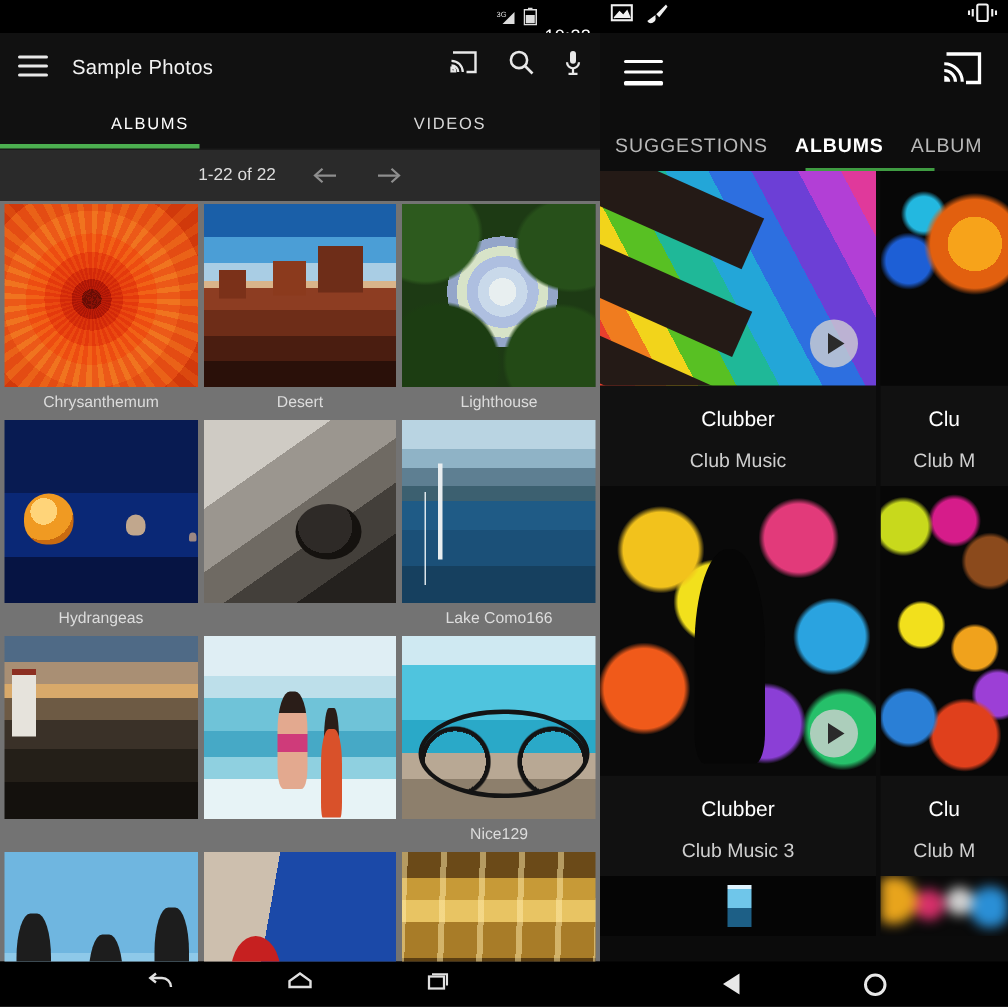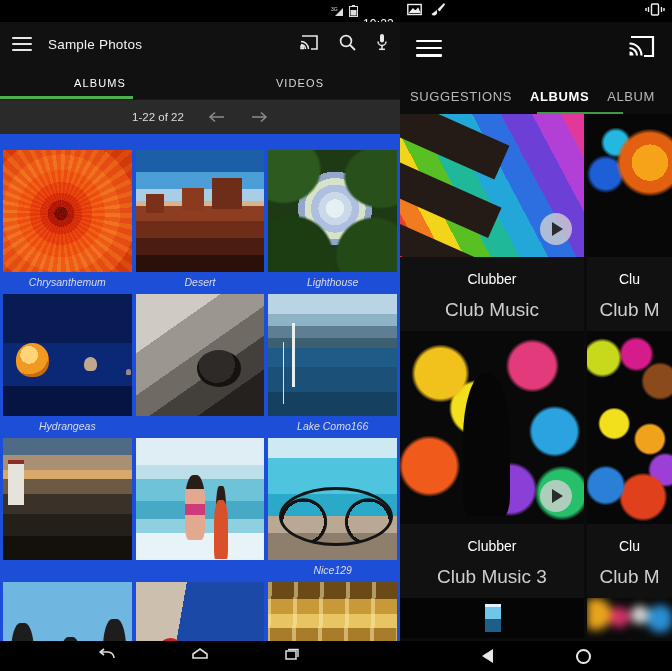--- a/index.html
+++ b/index.html
@@ -46,21 +46,21 @@
     position:absolute; left:0; bottom:0; width:33.33%; height:3px; background:#4caf50;
   }
 
   .pagebar {
     height:34px; background:#2a2a2a; display:flex; align-items:center;
     justify-content:center; gap:24px; flex:0 0 34px;
   }
   .page-count { color:#ddd; font-size:11.5px; }
   .arrow-btn { cursor:pointer; display:inline-flex; }
 
-  .grid-wrap { flex:1 1 auto; overflow:hidden; background:#1d4ed8; padding-top:16px;font-style:italic; }
+  .grid-wrap { flex:1 1 auto; overflow:hidden; background:#737373; padding-top:2px; }
   .grid-row { display:flex; gap:4px; padding:0 3px; margin-bottom:2px; }
   .cell { flex:1 1 0; }
   .thumb { width:100%; height:122px; position:relative; overflow:hidden; background:#000; }
   .cap {
     text-align:center; color:#dcdcdc; font-size:10.5px; line-height:20px;
     height:20px; white-space:nowrap; overflow:hidden;
   }
 
   
   .t-chrys { background:
@@ -184,21 +184,21 @@
   .album-art { position:relative; overflow:hidden; }
   .play-ov {
     position:absolute; right:12px; bottom:12px; width:32px; height:32px;
     border-radius:50%; background:rgba(210,210,210,.78);
     display:flex; align-items:center; justify-content:center; cursor:pointer;
   }
   .play-tri { width:0; height:0; border-left:11px solid #2b2b2b;
     border-top:7px solid transparent; border-bottom:7px solid transparent; margin-left:3px; }
   .album-meta { padding:14px 0 10px; text-align:center; background:#111; }
   .album-title { color:#fff; font-size:14px; margin-bottom:12px; white-space:nowrap; }
-  .album-sub { color:#cfcfcf; font-size:19px; white-space:nowrap; }
+  .album-sub { color:#cfcfcf; font-size:13px; white-space:nowrap; }
 
   
   .a-piano { background:
       linear-gradient(62deg, #e93f2e 0 9%, #f07c1f 9% 17%, #f2d41b 17% 25%,
       #58c023 25% 35%, #1fb898 35% 46%, #23a6d8 46% 57%, #2d6fe0 57% 68%,
       #6c3fd6 68% 80%, #b23fd6 80% 91%, #e0399b 91% 100%);
   }
   .a-piano::after{ content:""; position:absolute; left:-6%; top:4%; width:64%; height:26%;
     background:#241a16; transform:rotate(24deg);
     box-shadow: 20px 58px 0 -2px #241a16, 44px 112px 0 -4px #241a16;

